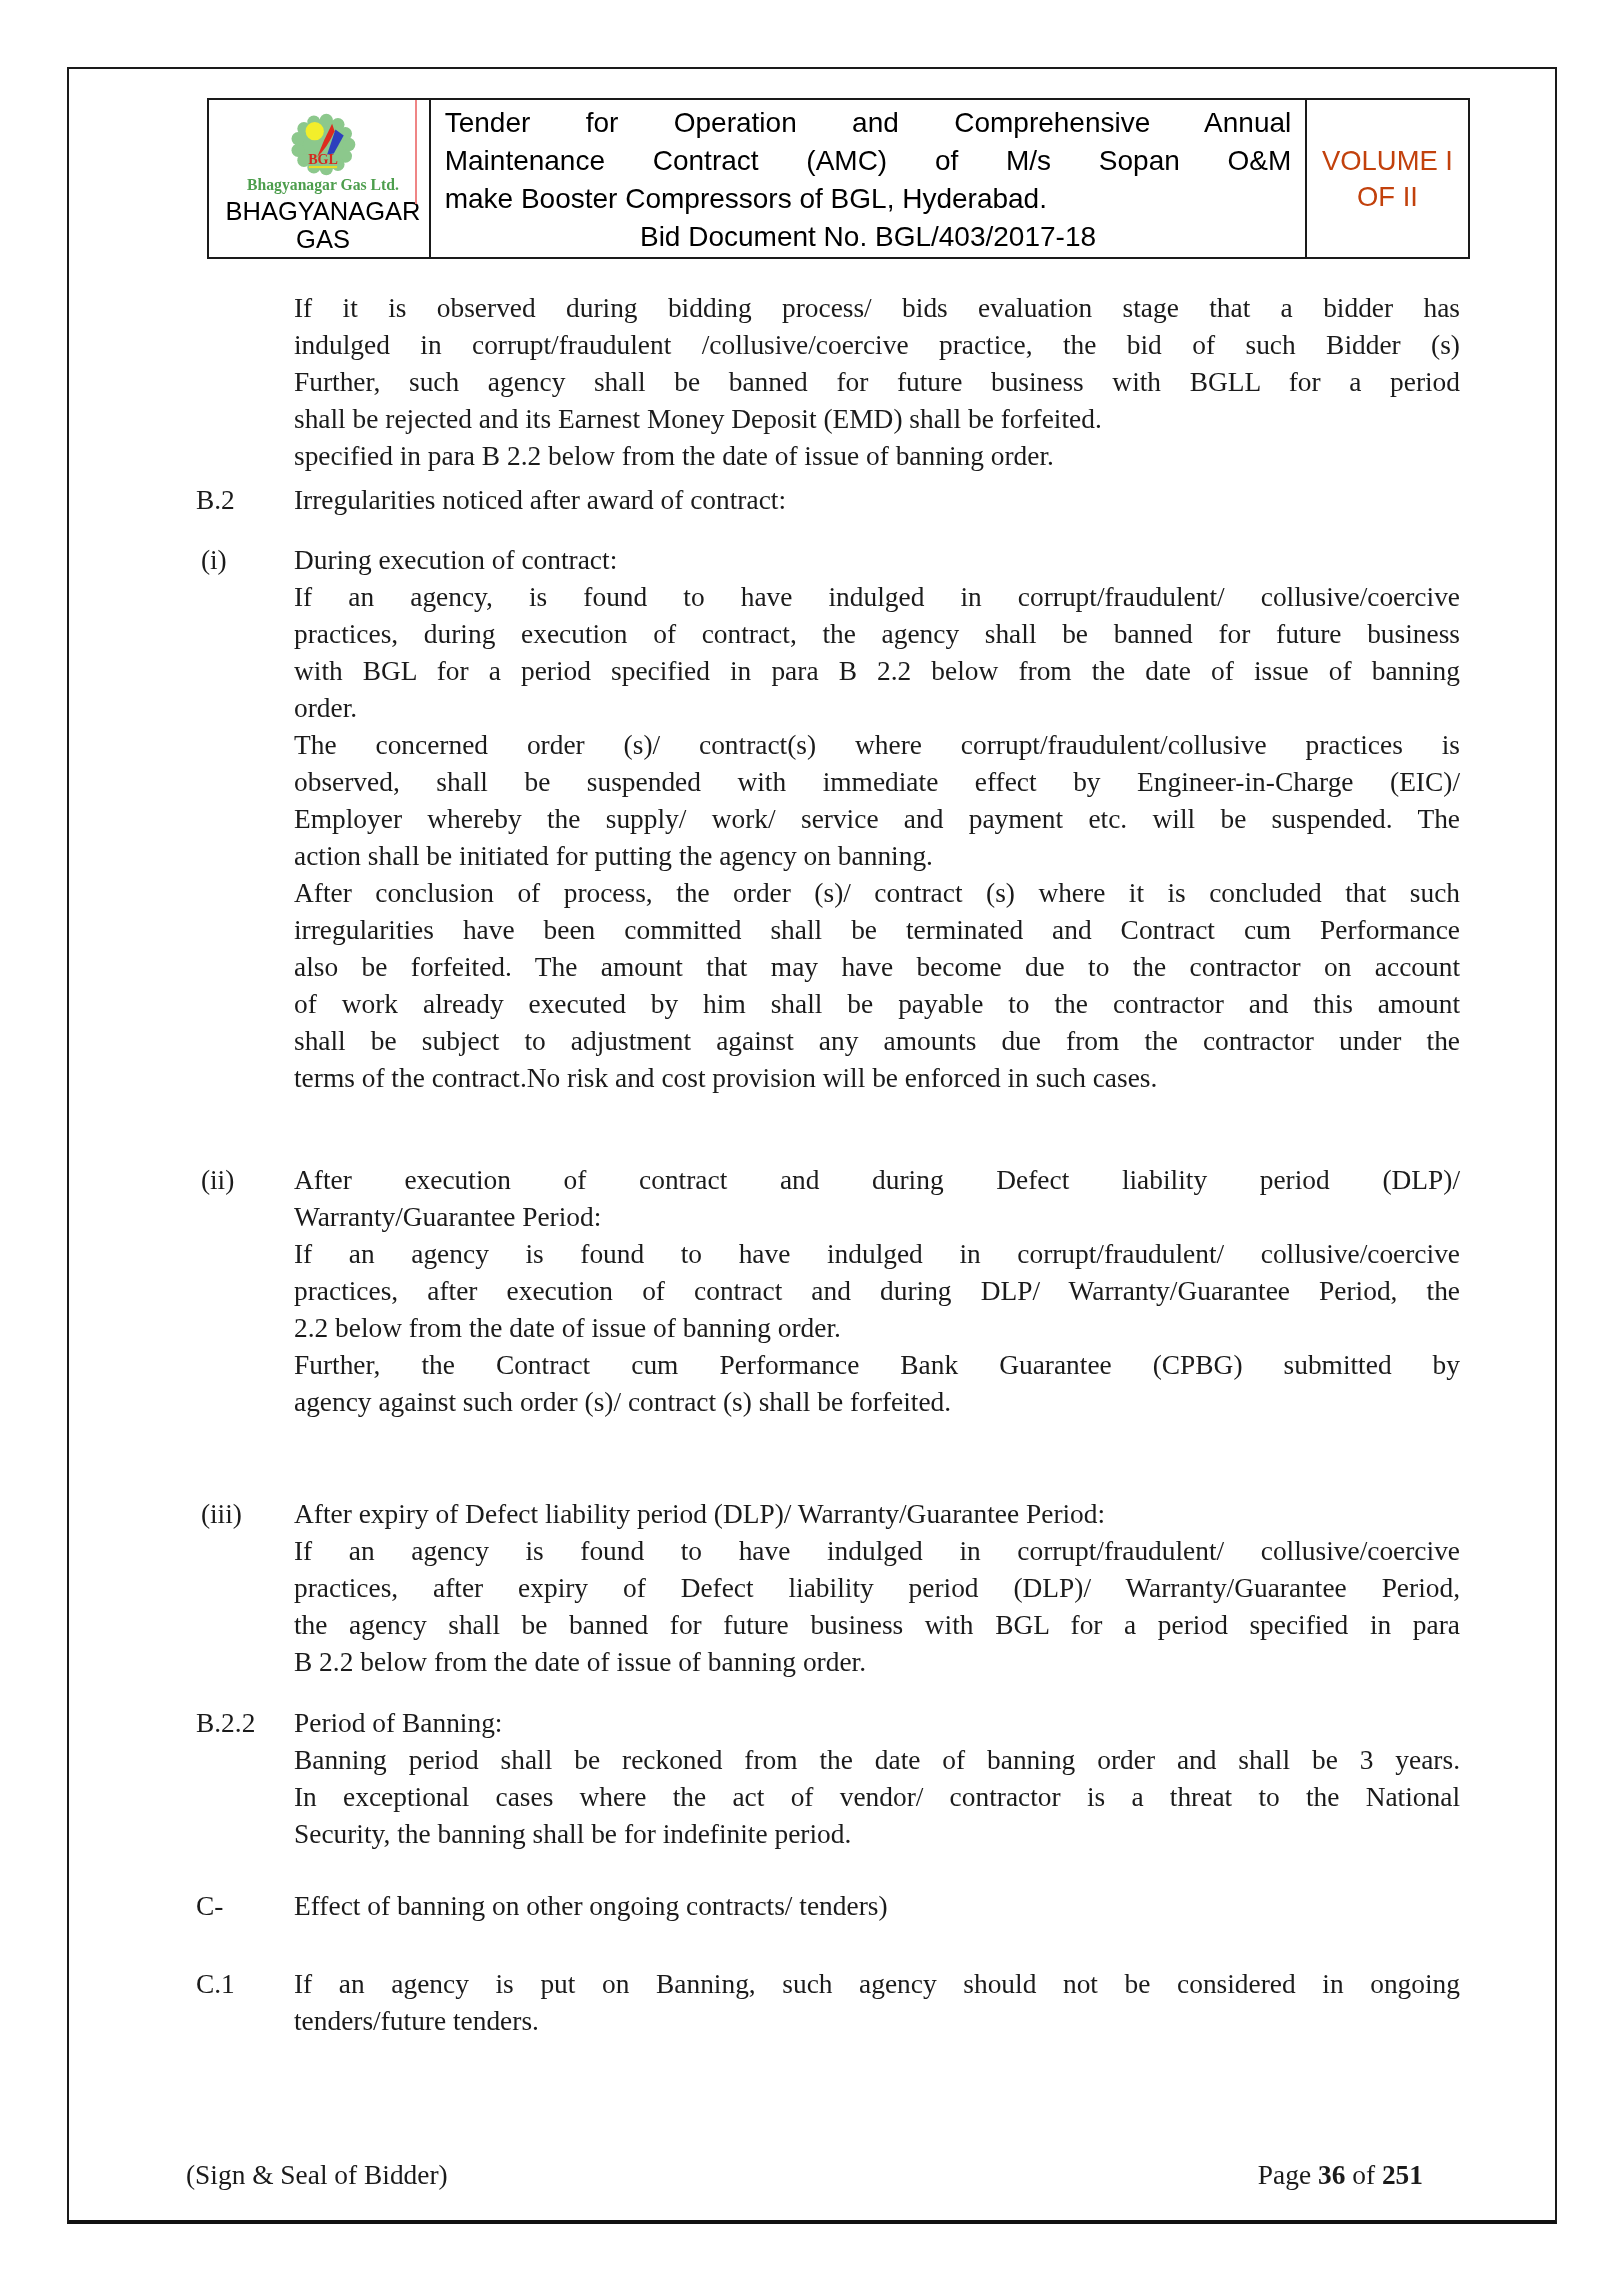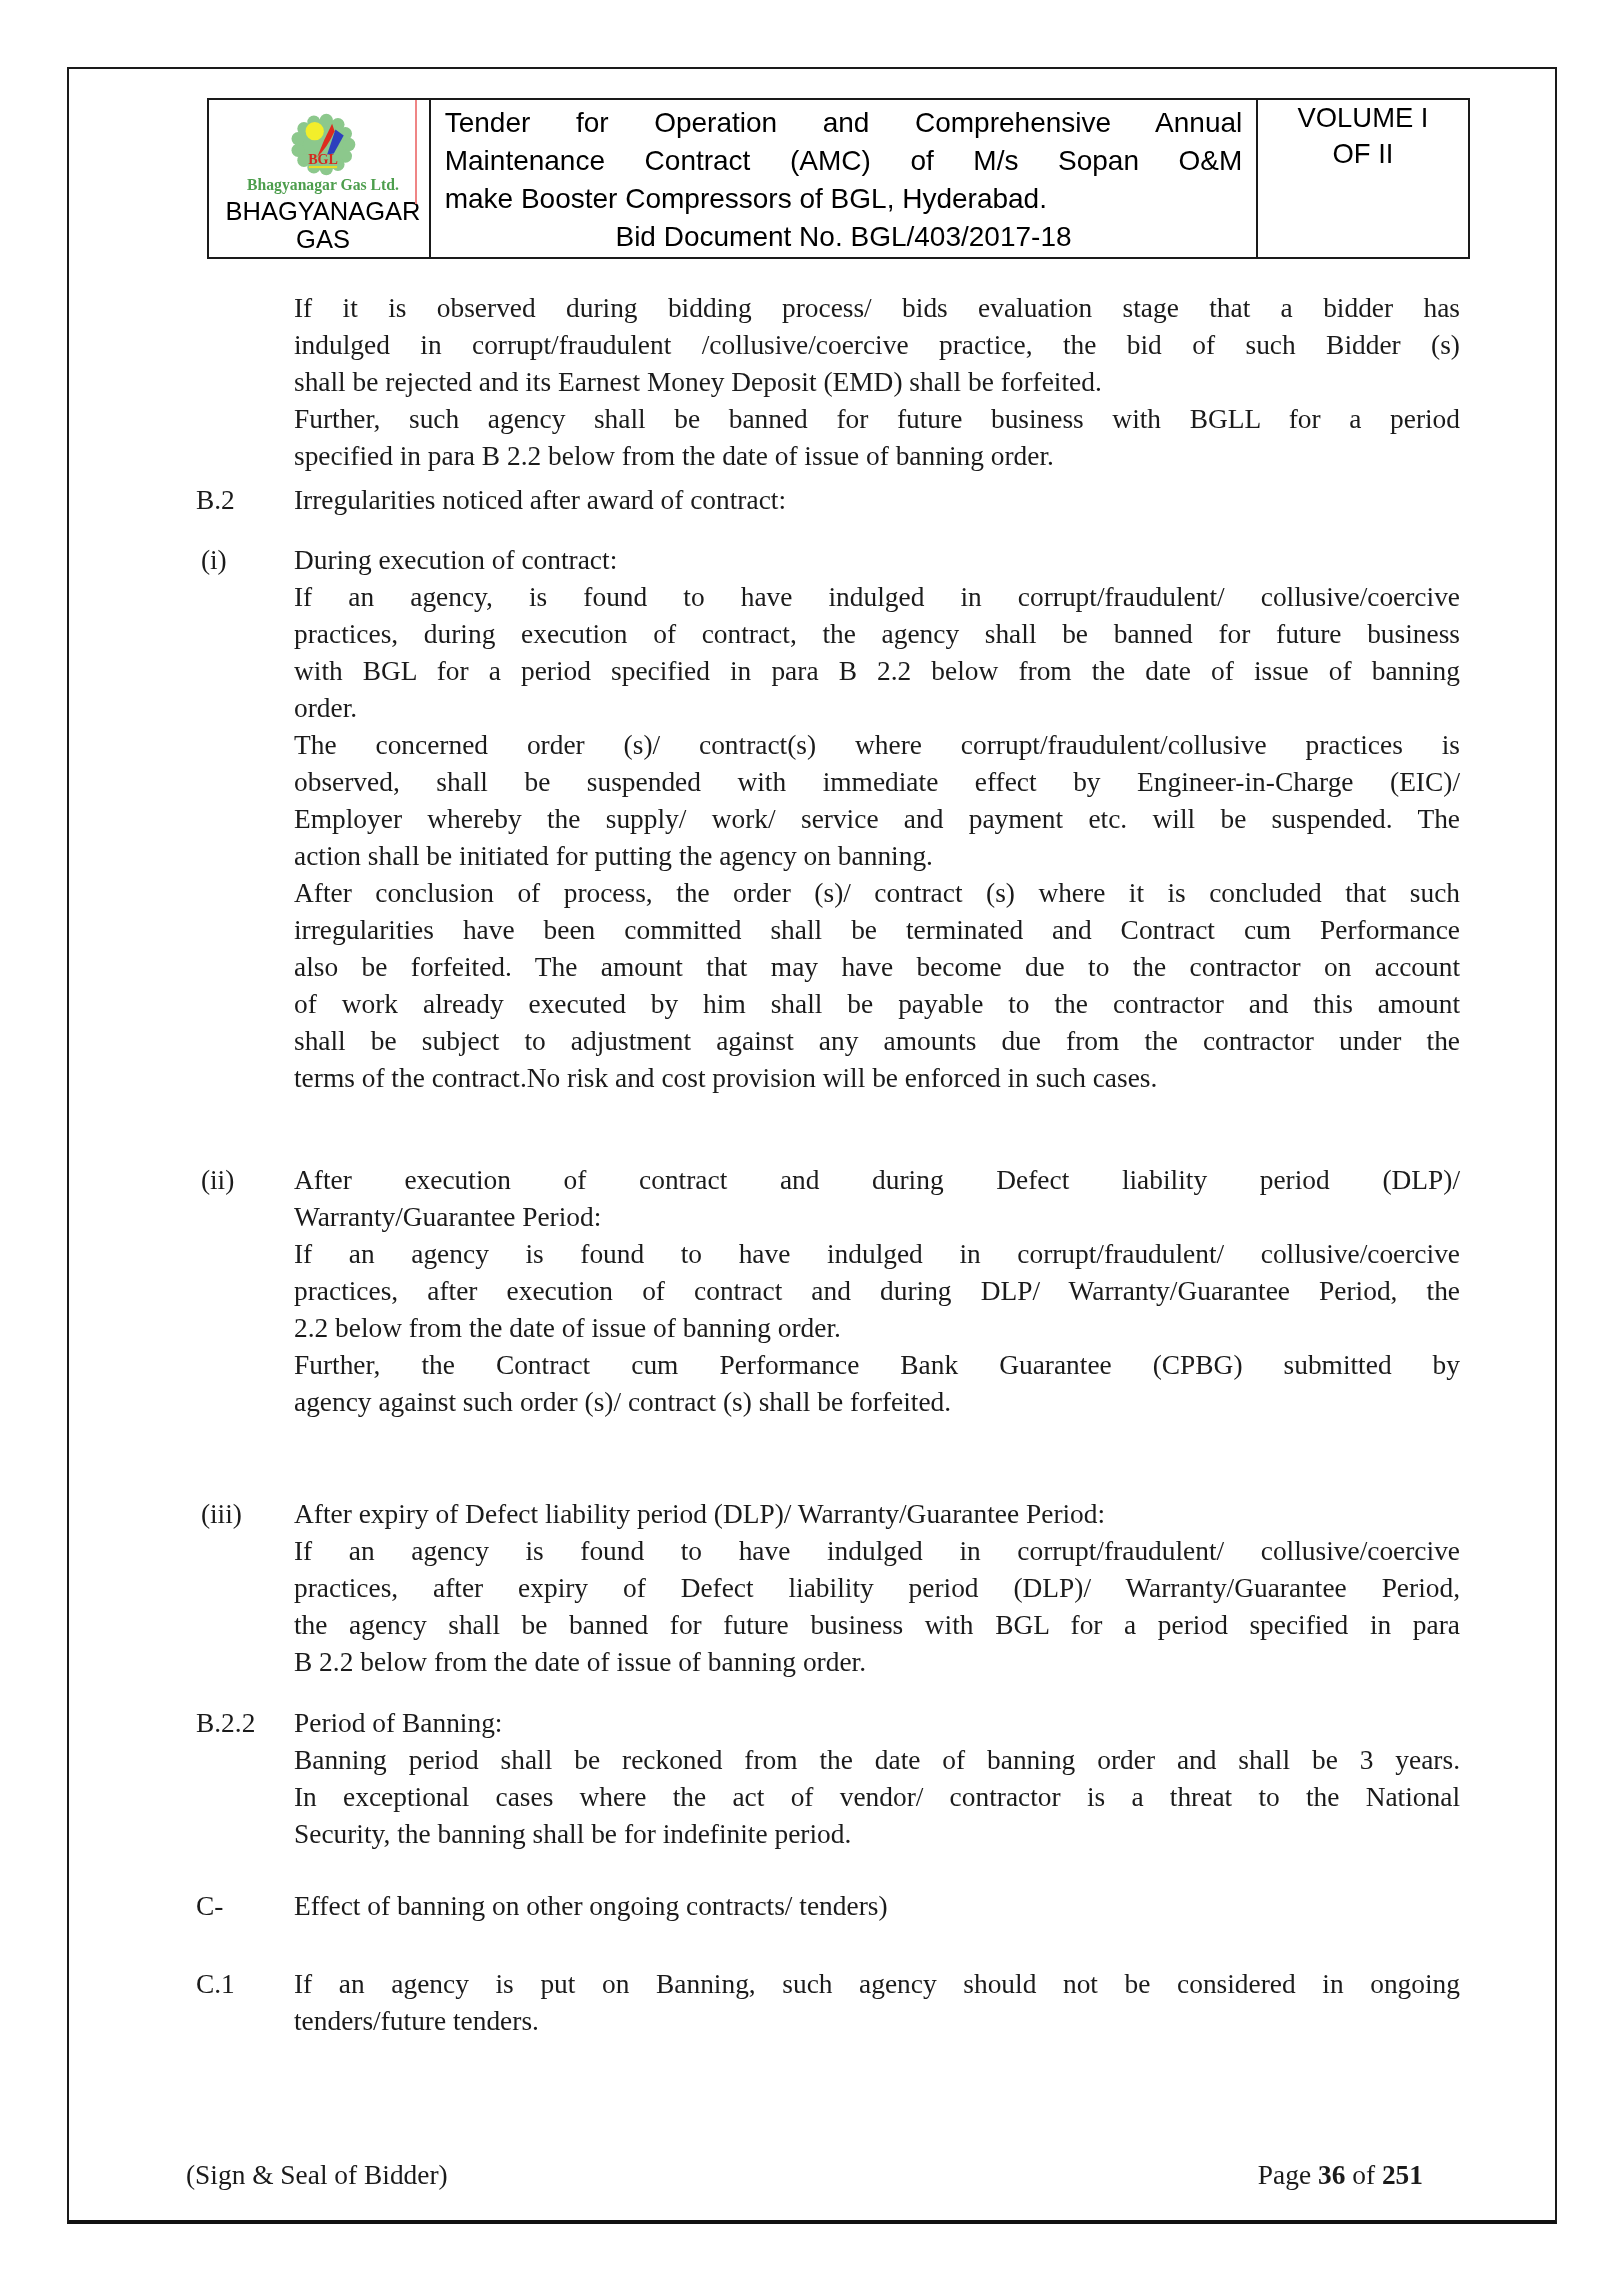--- a/index.html
+++ b/index.html
@@ -18,23 +18,23 @@
   .logo-subtitle{font-size:15.7px;line-height:18.6px;color:#4d9e4d;font-weight:bold;
         font-family:"Liberation Serif",serif;}
   .logo-company{margin-top:2.9px;font-family:"Liberation Sans",sans-serif;
         font-size:25.5px;line-height:28px;color:#000;}
   .cell-title{flex:1;box-sizing:border-box;border-right:2px solid #1a1a1a;
         padding:3.9px 13.7px 0;font-family:"Liberation Sans",sans-serif;
         font-size:28px;line-height:38px;color:#000;}
   .t-just{text-align:justify;text-align-last:justify;}
   .t-left{text-align:left;}
   .t-center{text-align:center;}
-  .cell-volume{width:210px;display:flex;flex-direction:column;
+  .cell-volume{width:161px;display:flex;flex-direction:column;justify-content:center;
         align-items:center;font-family:"Liberation Sans",sans-serif;
-        font-size:27.4px;line-height:36px;color:#000000;}
+        font-size:27.4px;line-height:36px;color:#c2410c;}
 
   
   .section{position:absolute;left:196px;width:1264px;font-size:27.4px;line-height:37px;}
   .sec-label{position:absolute;left:0;top:0;}
   .sec-label.paren{left:4.9px;}
   .sec-body{margin-left:98px;}
   .ln{text-align:justify;text-align-last:justify;height:37px;white-space:nowrap;}
   .ln.end{text-align-last:left;}
   .hd{height:37px;}
 
@@ -88,22 +88,22 @@
     <div class="cell-volume">
       <div>VOLUME I</div>
       <div>OF II</div>
     </div>
   </div>
 
   <div class="section" style="top:290px;">
     <div class="sec-body">
       <div class="ln">If it is observed during bidding process/ bids evaluation stage that a bidder has</div>
       <div class="ln">indulged in corrupt/fraudulent /collusive/coercive practice, the bid of such Bidder (s)</div>
+      <div class="ln">Further, such agency shall be banned for future business with BGLL for a period</div>
       <div class="ln end">shall be rejected and its Earnest Money Deposit (EMD) shall be forfeited.</div>
-      <div class="ln">Further, such agency shall be banned for future business with BGLL for a period</div>
       <div class="ln end">specified in para B 2.2 below from the date of issue of banning order.</div>
     </div>
   </div>
 
   <div class="section" style="top:482px;">
     <div class="sec-label">B.2</div>
     <div class="sec-body">
       <div class="hd">Irregularities noticed after award of contract:</div>
     </div>
   </div>

